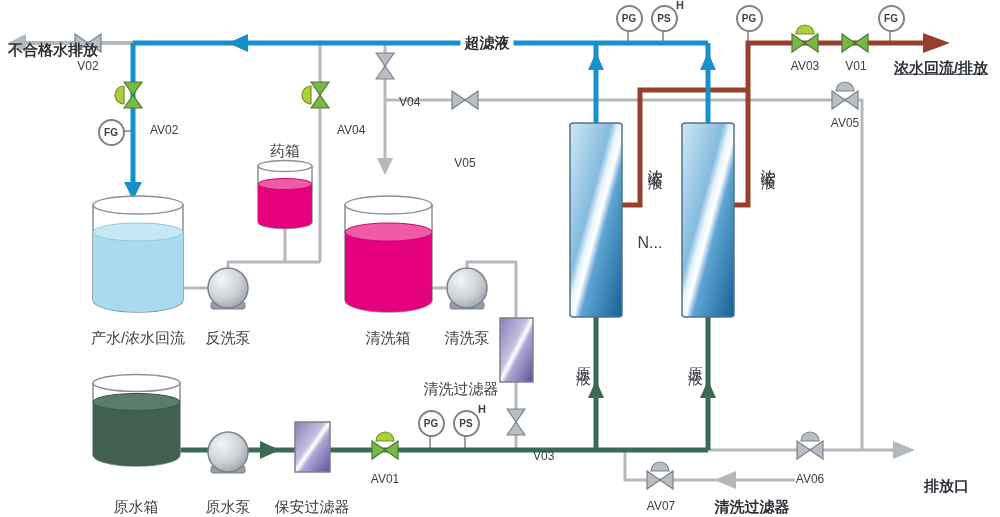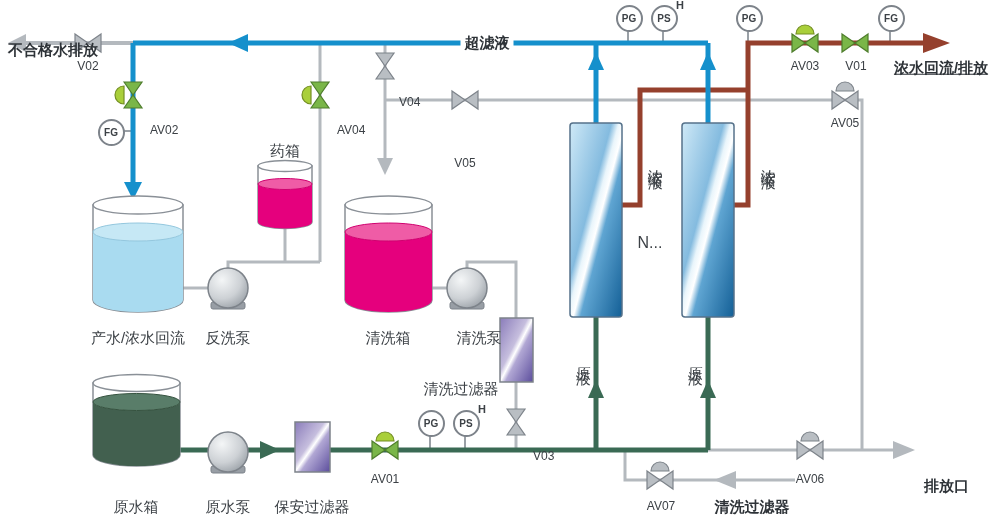--- a/index.html
+++ b/index.html
@@ -210,21 +210,21 @@
 <div class="lbl small" style="left:88px; top:67px;">V02</div>
 <div class="lbl small start" style="left:150px; top:95px;">AV02</div>
 <div class="lbl bold onpipe" style="left:487px; top:43px;">超滤液</div>
 <div class="lbl small start" style="left:399px; top:67px;">V04</div>
 <div class="lbl small start" style="left:337px; top:95px;">AV04</div>
 <div class="lbl small" style="left:465px; top:124px;margin-top:40px;">V05</div>
 <div class="lbl" style="left:285px; top:151px;text-align:right;">药箱</div>
 <div class="lbl" style="left:138px; top:338px;">产水/浓水回流</div>
 <div class="lbl" style="left:228px; top:338px;">反洗泵</div>
 <div class="lbl" style="left:388px; top:338px;">清洗箱</div>
-<div class="lbl" style="left:479px; top:338px;">清洗泵</div>
+<div class="lbl" style="left:467px; top:338px;">清洗泵</div>
 <div class="lbl" style="left:461px; top:389px;">清洗过滤器</div>
 <div class="lbl small start" style="left:533px; top:421px;">V03</div>
 <div class="lbl small" style="left:385px; top:480px;">AV01</div>
 <div class="lbl" style="left:136px; top:507px;">原水箱</div>
 <div class="lbl" style="left:228px; top:507px;">原水泵</div>
 <div class="lbl" style="left:312px; top:507px;text-align:right;">保安过滤器</div>
 <div class="lbl vert" style="left:583px; top:358px;">原液</div>
 <div class="lbl vert" style="left:695px; top:358px;">原液</div>
 <div class="lbl vert" style="left:655px; top:161px;">浓缩液</div>
 <div class="lbl vert" style="left:768px; top:161px;">浓缩液</div>

